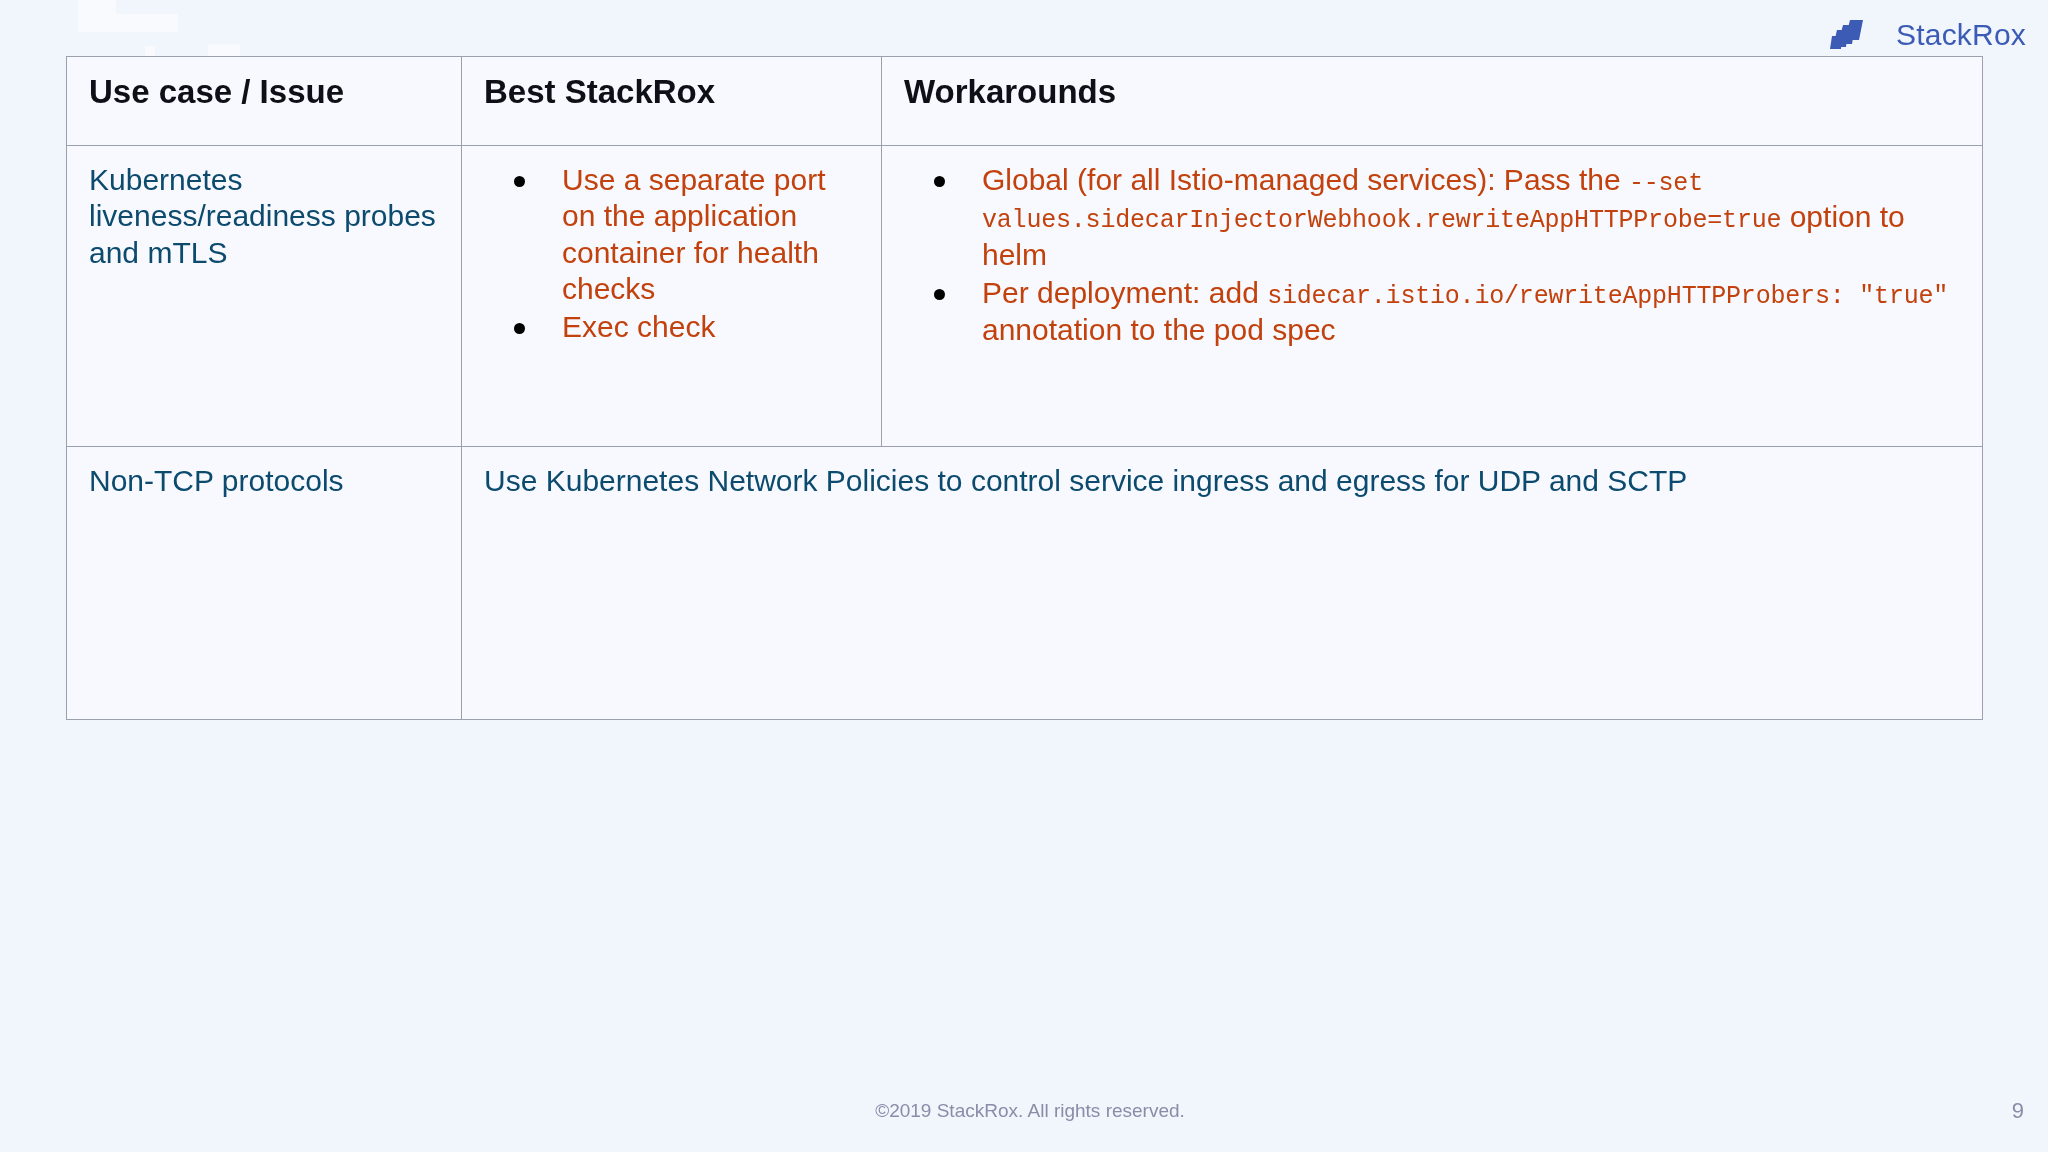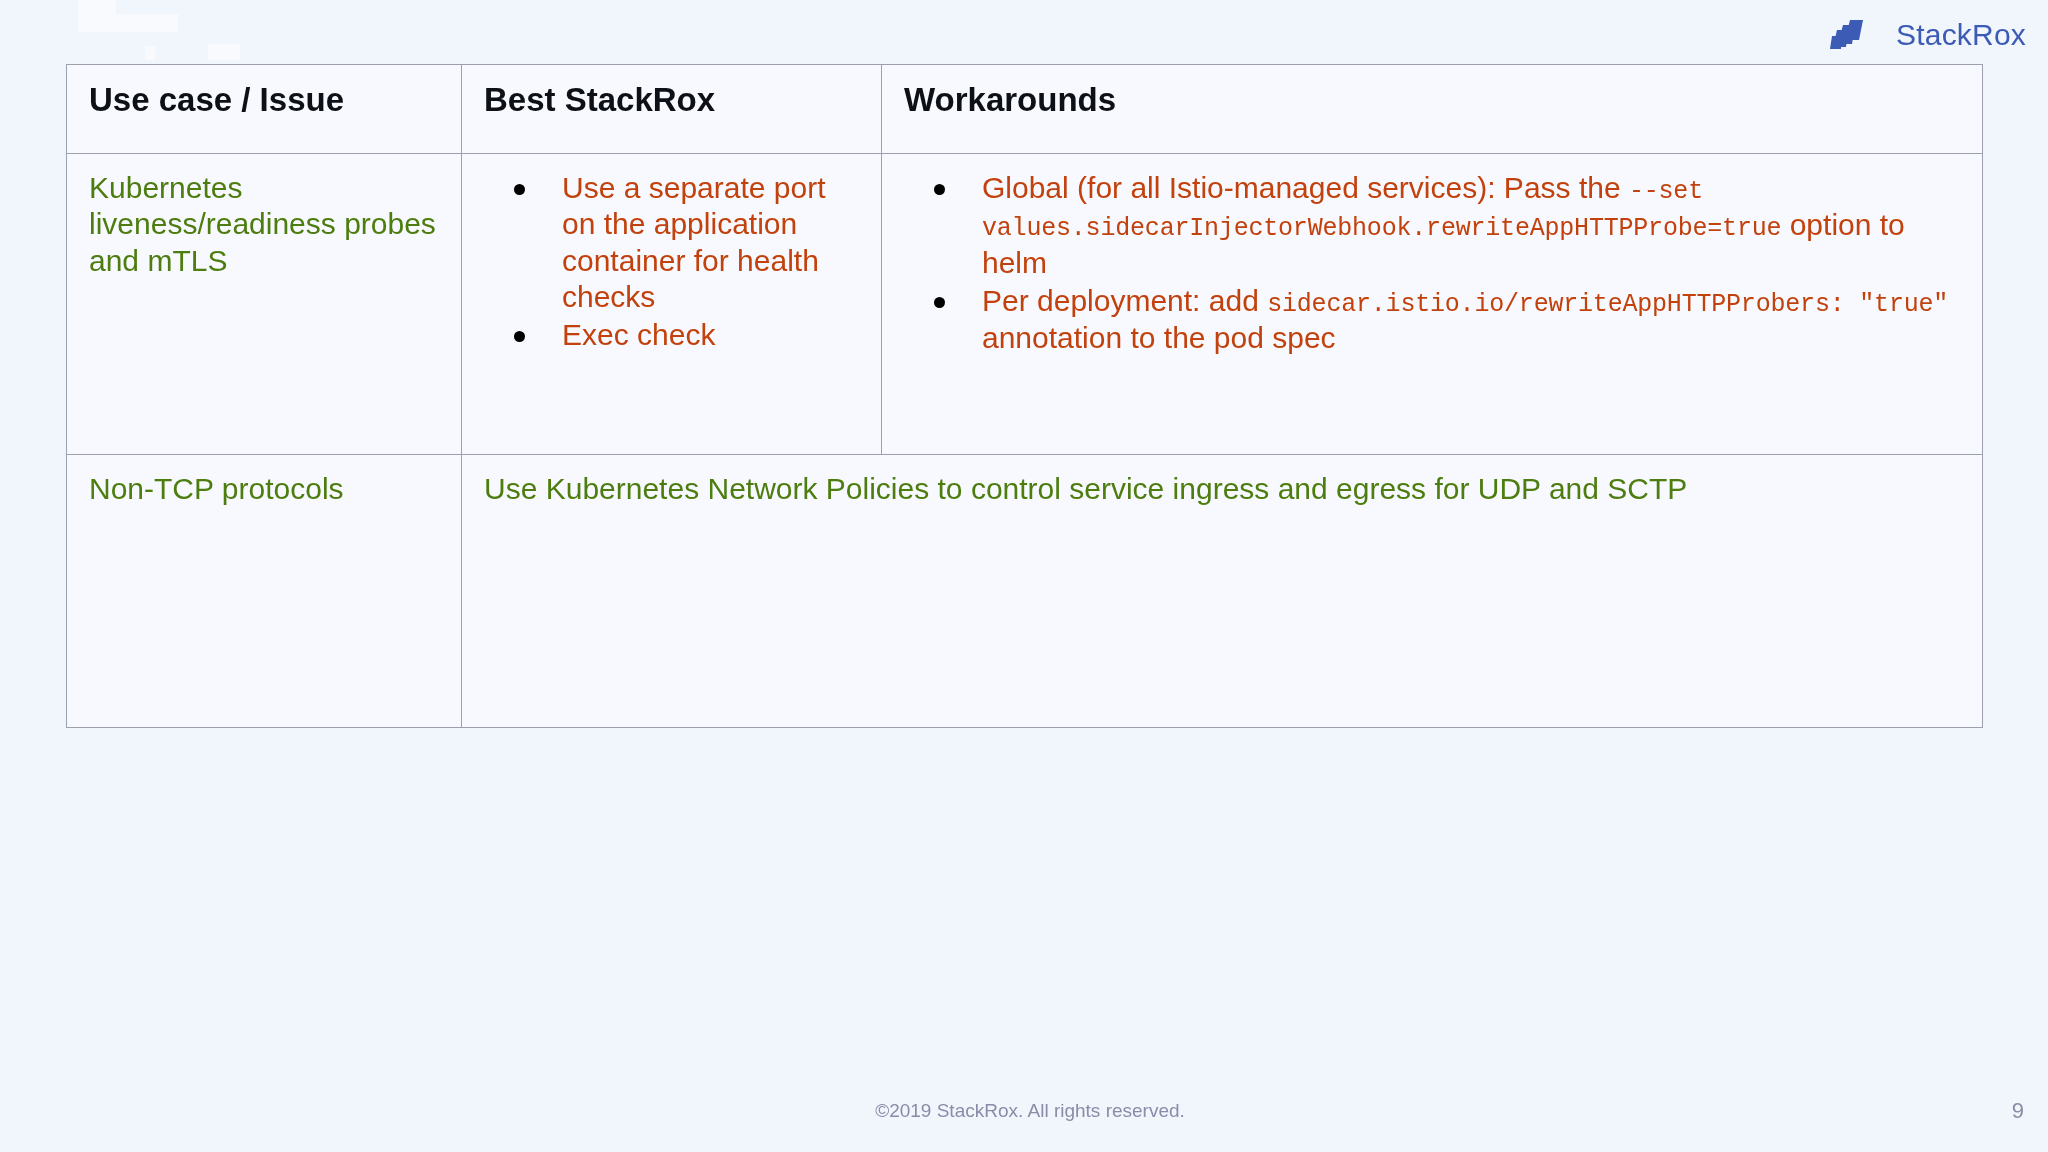--- a/index.html
+++ b/index.html
@@ -40,21 +40,21 @@
     font-size: 30px;
     color: #3b5bb5;
     letter-spacing: 0.2px;
     font-family: "Liberation Sans", sans-serif;
   }
 
   
   .table {
     position: absolute;
     left: 66px;
-    top: 64px;
+    top: 56px;
     width: 1916px;
     border-collapse: collapse;
     table-layout: fixed;
     background: #f7f9fe;
     border-radius: 18px;
   }
   .table td, .table th {
     border: 1px solid #9aa1ad;
     background: #f7f9fe;
     vertical-align: top;
@@ -70,21 +70,21 @@
     font-weight: bold;
     color: #0d1117;
     height: 56px;
     padding-top: 22px;
     padding-bottom: 20px;
   }
 
   .cell-text {
     font-size: 30px;
     line-height: 1.21;
-    color: #4d7c0f;
+    color: #0c4a6e;
   }
 
   .row1 td { height: 268px; }
   .row2 td { height: 196px; }
   .row3 td { height: 240px; }
 
   ul.bullets {
     margin: 0;
     padding: 0;
     list-style: none;

